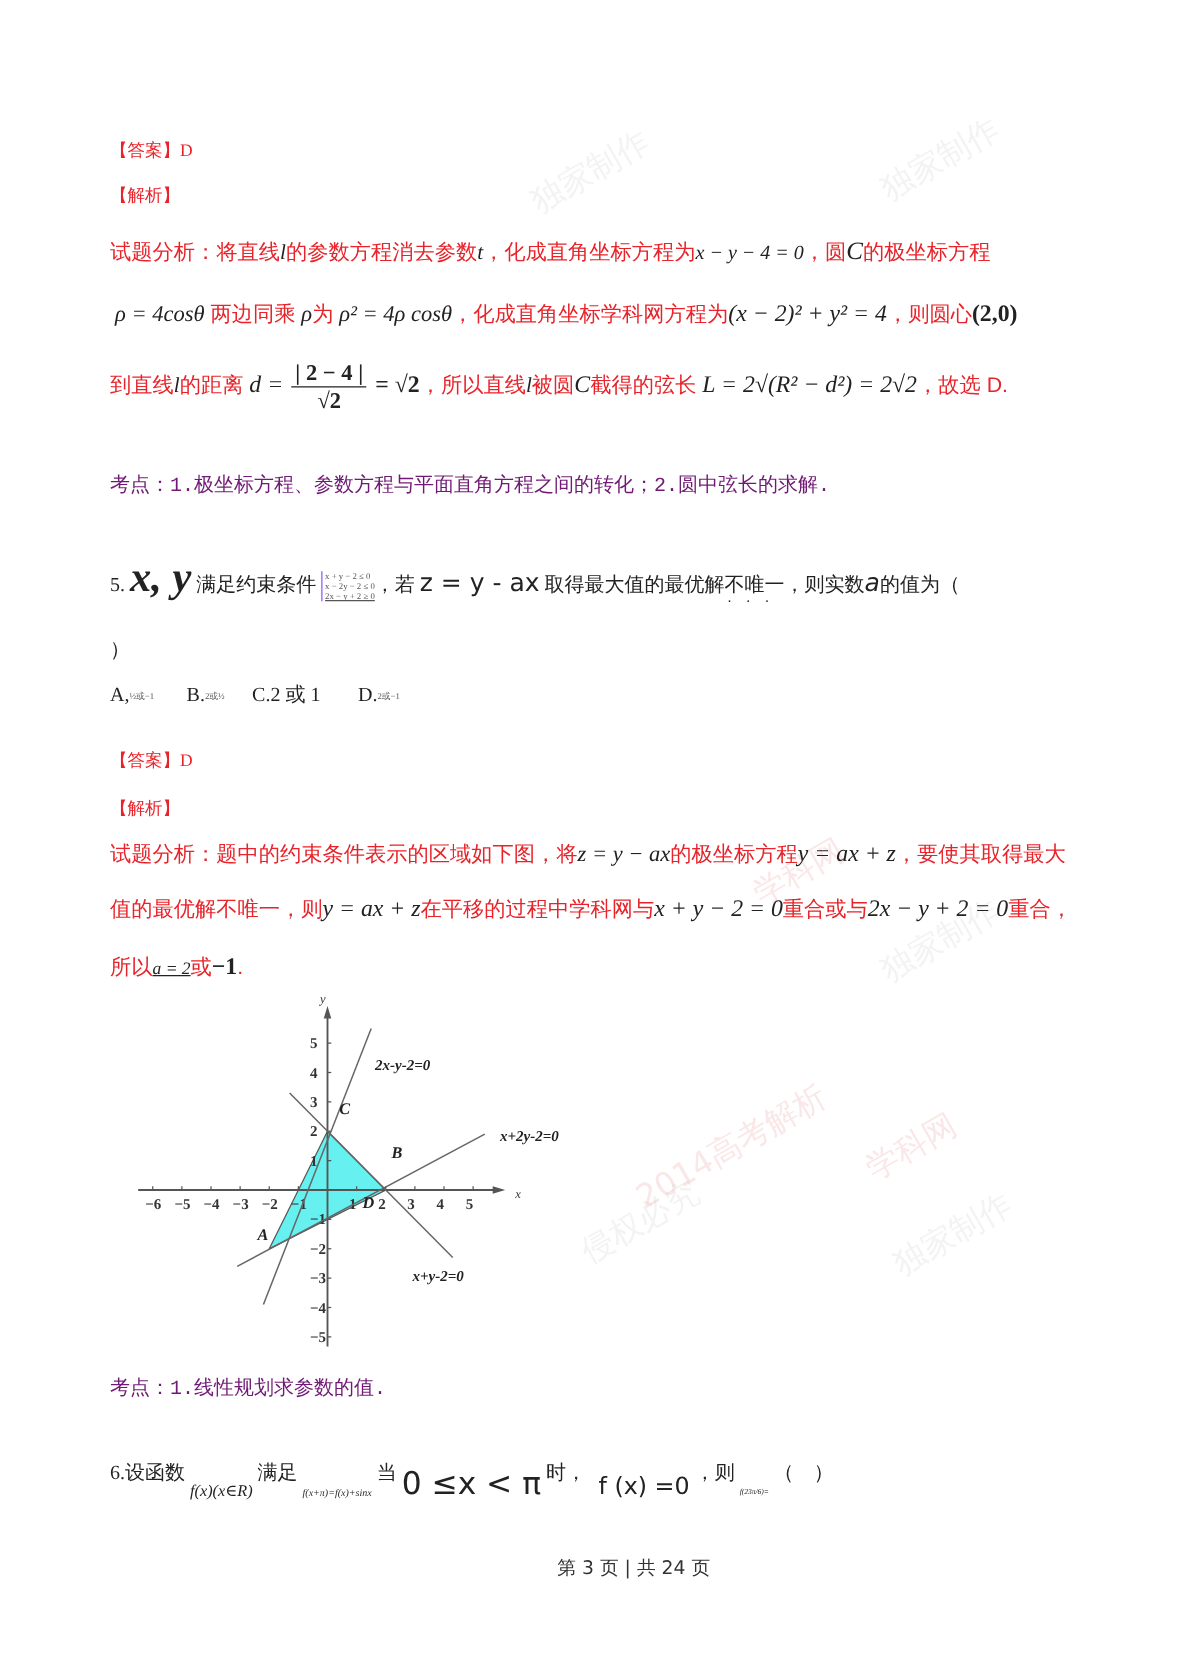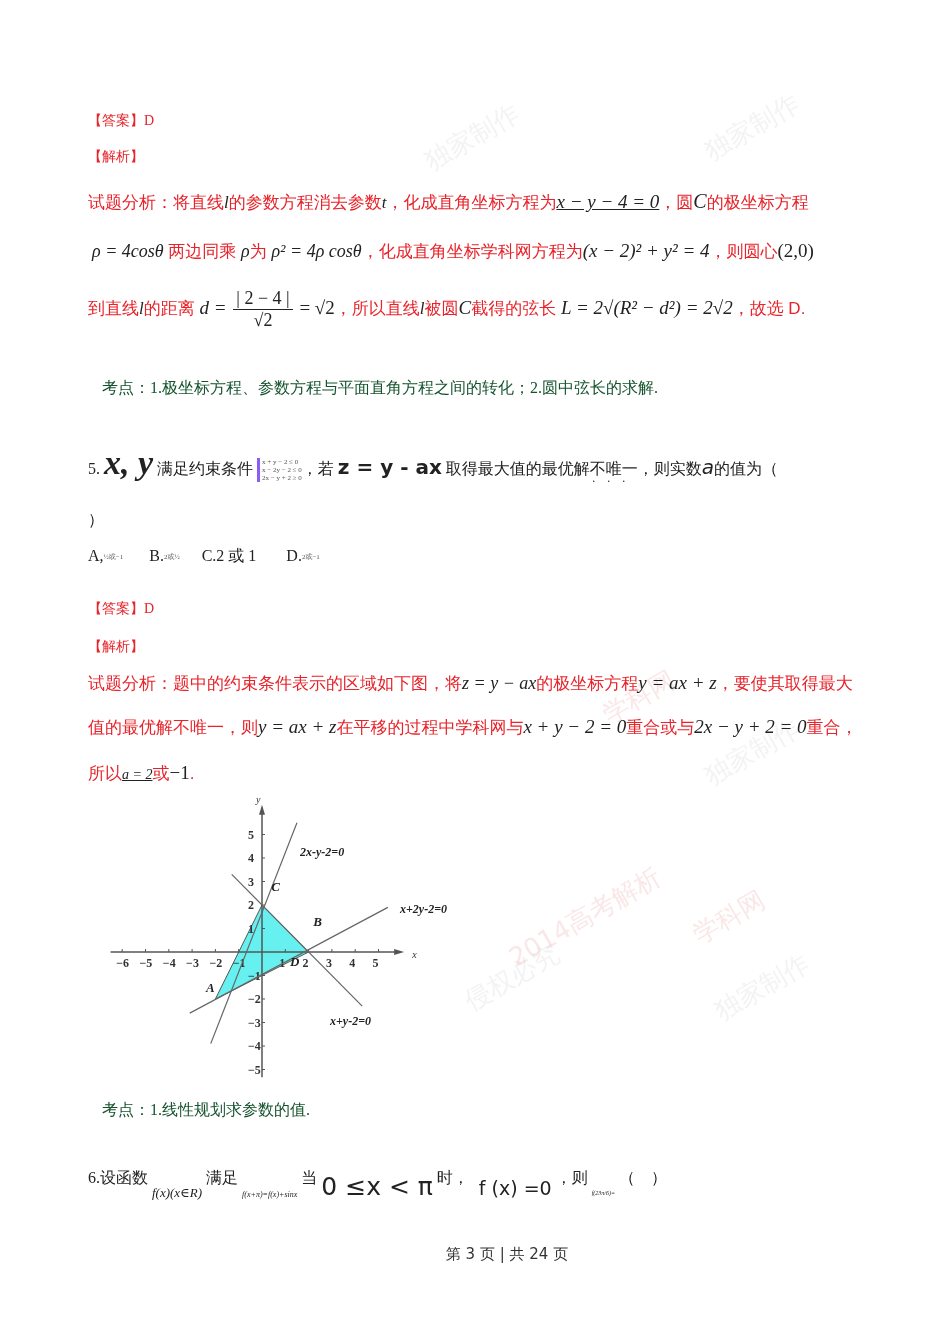--- a/index.html
+++ b/index.html
@@ -1,32 +1,32 @@
 <!DOCTYPE html>
 <html><head>
   <meta charset="utf-8">
   <style>
     html, body { margin: 0; padding: 0; background: #ffffff; }
     body { width: 950px; height: 1344px; position: relative; overflow: hidden;
            font-family: "Liberation Serif", "DejaVu Serif", serif; color: #222; }
     .abs { position: absolute; white-space: nowrap; }
     .red { color: #e8232a; font-family: "Liberation Sans", "DejaVu Sans", sans-serif; }
-    .red-serif { color: #14532d; font-family: Liberation Serif, serif; margin-left: 14px; }
+    .red-serif { color: #701a75; font-family: Liberation Mono, monospace; }
     .math { font-family: "Liberation Serif", "DejaVu Serif", serif; color: #222; font-style: italic; }
-    .math-up { font-family: "Liberation Serif", "DejaVu Serif", serif; color: #222; }
+    .math-up { font-family: "Liberation Serif", "DejaVu Serif", serif; color: #222; font-weight: bold; }
     .f17 { font-size: 17px; }
     .f16 { font-size: 16px; }
     .tag { color: #e8232a; font-family: Liberation Serif, serif; font-size: 14px; }
     .tag .d { color: #e8232a; }
     .frac { display: inline-block; vertical-align: middle; text-align: center; margin: 0 2px; }
     .frac .num { display: block; border-bottom: 1px solid #222; padding: 0 3px; }
     .frac .den { display: block; padding: 0 3px; }
     .q5xy { font-family: Liberation Serif, serif; font-style: italic; font-weight: bold; font-size: 34px; color:#222; }
     .tiny { font-size: 7px; line-height: 8px; color: #555; display: inline-block; vertical-align: middle; }
-    .brace-sys { display: inline-block; border-left: 3px solid #8b5cf6; padding-left: 2px; vertical-align: middle; }
+    .brace-sys { display: inline-block; border-left: 1px solid #8b5cf6; padding-left: 2px; vertical-align: middle; }
     .dots { position: relative; }
     .dots::after { content: "· · ·"; position: absolute; left: 2px; top: 14px; font-size: 12px; letter-spacing: 4px; }
     .footer { font-family: "DejaVu Sans", sans-serif; font-size: 15px; color: #333; padding-left: 32px; }
     .wm { position: absolute; color: rgba(200,200,200,0.22); font-family: "DejaVu Sans", sans-serif; font-size: 26px; transform: rotate(-30deg); pointer-events: none; }
     .wm-red { color: rgba(230,120,120,0.18); }
     svg text { font-family: "Liberation Serif", "DejaVu Serif", serif; }
   </style>
 </head>
 <body>
 
@@ -38,21 +38,21 @@
 <div class="wm" style="left:460px; top:960px;">侵权必究</div>
 <div class="wm wm-red" style="left:690px; top:900px;">学科网</div>
 <div class="wm" style="left:710px; top:970px;">独家制作</div>
 
 <div class="abs tag" style="left:88px; top:112px;">
   <span>【答案】</span><span class="d">D</span>
 </div>
 <div class="abs tag" style="left:88px; top:148px;">【解析】</div>
 
 <div class="abs red f17" style="left:88px; top:190px;">
-  <span>试题分析：将直线</span><span class="math">l</span><span>的参数方程消去参数</span><span class="math">t</span><span>，化成直角坐标方程为</span><span class="math" style="font-size:19px;text-decoration:underline;">x − y − 4 = 0</span><span>，圆</span><span class="math" style="font-size:20px;">C</span><span>的极坐标方程</span>
+  <span>试题分析：将直线</span><span class="math">l</span><span>的参数方程消去参数</span><span class="math">t</span><span>，化成直角坐标方程为</span><span class="math" style="font-size:16px;">x − y − 4 = 0</span><span>，圆</span><span class="math" style="font-size:20px;">C</span><span>的极坐标方程</span>
 </div>
 
 <div class="abs red f17" style="left:92px; top:240px;">
   <span class="math" style="font-size:18px;">ρ = 4cosθ</span>
   <span>两边同乘</span>
   <span class="math" style="font-size:18px;">ρ</span><span>为</span>
   <span class="math" style="font-size:18px;">ρ² = 4ρ cosθ</span><span>，化成直角坐标学科网方程为</span><span class="math" style="font-size:19px;">(x − 2)² + y² = 4</span><span>，则圆心</span><span class="math-up" style="font-size:19px;">(2,0)</span>
 </div>
 
 <div class="abs red f17" style="left:88px; top:288px;">
@@ -68,23 +68,23 @@
 
 <div class="abs red-serif f16" style="left:88px; top:378px;">考点：1.极坐标方程、参数方程与平面直角方程之间的转化；2.圆中弦长的求解.</div>
 
 <div class="abs" style="left:88px; top:444px; font-size:16px;">
   <span>5.</span>
   <span class="q5xy">x, y</span>
   <span>满足约束条件</span>
   <span class="brace-sys">
     <span class="tiny" style="display:block;">x + y − 2 ≤ 0</span>
     <span class="tiny" style="display:block;">x − 2y − 2 ≤ 0</span>
-    <span class="tiny" style="display:block;">2x − y + 2 ≥ 0</span>
+    <span class="tiny" style="display:block;text-decoration:underline;">2x − y + 2 ≥ 0</span>
   </span><span>，若</span>
-  <span style="font-family:'DejaVu Sans',sans-serif; font-size:20px;font-weight:bold;"><span>z = y - ax</span></span>
+  <span style="font-family:'DejaVu Sans',sans-serif; font-size:20px;"><span>z = y - ax</span></span>
   <span>取得最大值的最优解</span><span class="dots">不唯一</span><span>，则实数</span><span style="font-family:'DejaVu Sans',sans-serif; font-style:italic; font-size:20px;">a</span><span>的值为（</span>
 </div>
 <div class="abs" style="left:88px; top:510px; font-size:16px;">）</div>
 
 <div class="abs" style="left:88px; top:546px; font-size:16px;">
   <span><span>A,</span><span class="tiny">½或−1</span></span>
   <span style="display:inline-block; width:18px;"></span>
   <span><span>B.</span><span class="tiny">2或½</span></span>
   <span style="display:inline-block; width:14px;"></span>
   <span><span>C.</span><span>2 或 1</span></span>

